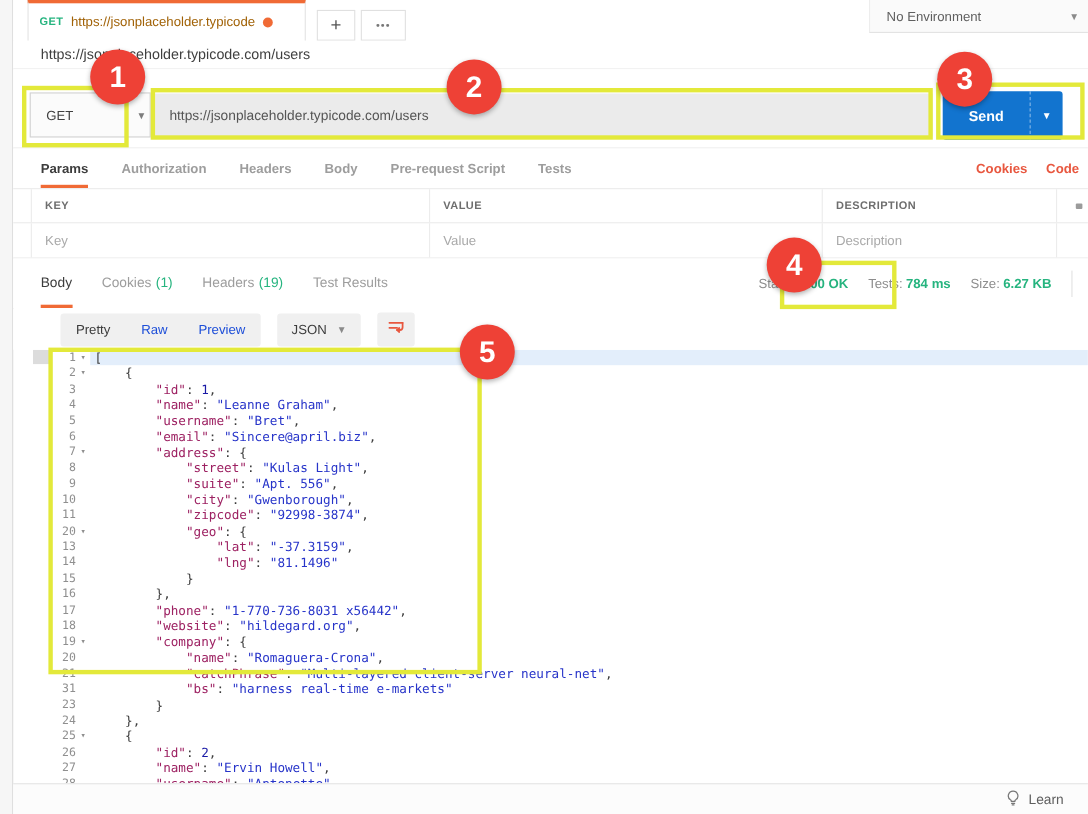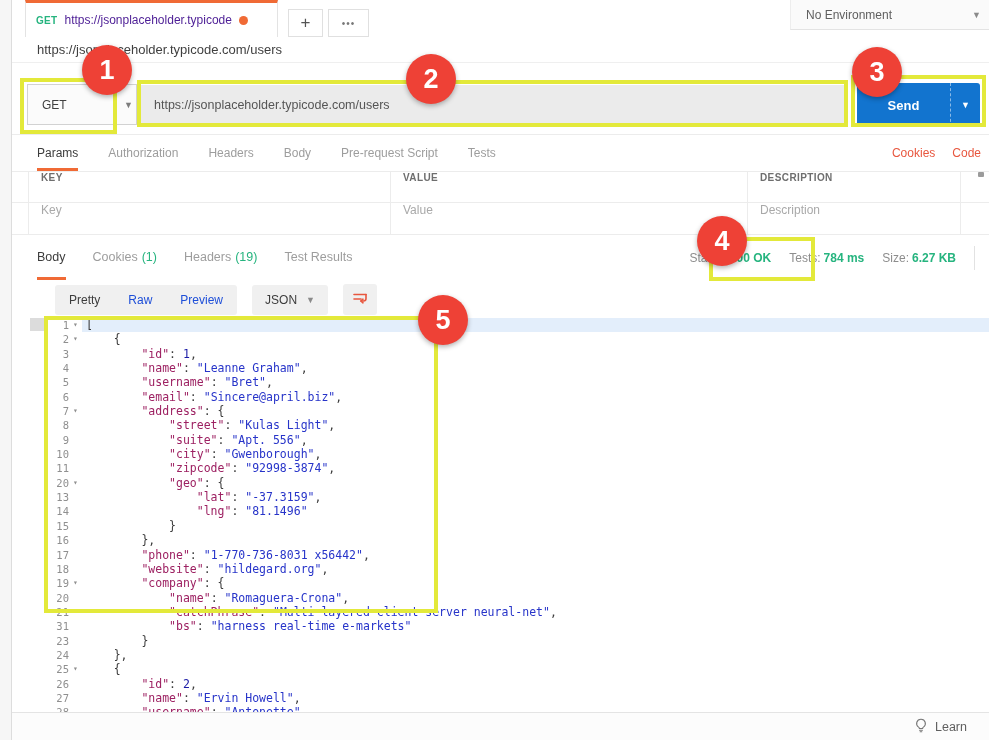--- a/index.html
+++ b/index.html
@@ -10,21 +10,21 @@
   
   .left-strip { position:absolute; left:0; top:0; width:12px; height:740px; background:#f6f6f6; border-right:1px solid #dddddd; }
   .main { position:absolute; left:12px; top:0; right:0; bottom:0; }
 
   
   .tabbar { position:absolute; left:0; right:0; top:0; height:37px; background:#fff; }
   .req-tab-chip { position:absolute; left:13px; top:0; width:253px; height:37px; background:#fff;
     border:1px solid #e3e3e3; border-top:3px solid #f06a35; border-bottom:none;
     display:flex; align-items:center; gap:7px; padding:0 10px; }
   .chip-method { color:#26b47f; font-size:10px; font-weight:bold; letter-spacing:.3px; flex:none; }
-  .chip-title { font-size:12px; color:#4c1d95; white-space:nowrap; overflow:hidden; }
+  .chip-title { font-size:12px; color:#a16207; white-space:nowrap; overflow:hidden; }
   .chip-dot { width:9px; height:9px; border-radius:50%; background:#f06a35; flex:none; }
   .tab-add { position:absolute; left:276px; top:9px; width:35px; height:28px; border:1px solid #e0e0e0;
     display:flex; align-items:center; justify-content:center; font-size:17px; color:#555; background:#fff; }
   .tab-more { position:absolute; left:316px; top:9px; width:41px; height:28px; border:1px solid #e0e0e0;
     display:flex; align-items:center; justify-content:center; font-size:10px; color:#777; letter-spacing:1px; background:#fff; }
   .env-box { position:absolute; right:0; top:0; width:199px; height:30px; background:#fafafa;
     border-left:1px solid #ededed; border-bottom:1px solid #e3e3e3;
     display:flex; align-items:center; justify-content:space-between; padding:0 8px 0 15px;
     font-size:12px; color:#5f5f5f; }
   .caret { font-size:9px; color:#8a8a8a; }
@@ -33,39 +33,39 @@
   .title-row { position:absolute; left:0; right:0; top:37px; height:26px; border-bottom:1px solid #efefef;
     display:flex; align-items:center; padding-left:25px; font-size:13px; color:#3f3f3f; background:#fff; }
 
   
   .url-row { position:absolute; left:0; right:0; top:63px; height:72px; border-bottom:1px solid #ececec; background:#fff; }
   .method-box { position:absolute; left:15px; top:21px; width:110px; height:41px; border:1px solid #d2d2d2;
     background:#fbfbfb; display:flex; align-items:center; padding-left:14px; font-size:12px; color:#3f3f3f; }
   .method-caret { position:absolute; left:112px; top:37px; font-size:9px; color:#7d7d7d; }
   .url-input { position:absolute; left:129px; top:22px; width:707px; height:39px; background:#ebebeb;
     display:flex; align-items:center; padding-left:13px; font-size:12.5px; color:#555; }
-  .send-btn { position:absolute; left:845px; top:20px; width:123px; height:44px; background:#1274cf;
+  .send-btn { position:absolute; left:845px; top:20px; width:109px; height:44px; background:#1274cf;
     border-radius:3px; color:#fff; display:flex; overflow:hidden; }
   .send-label { flex:1; display:flex; align-items:center; justify-content:center; font-weight:bold; font-size:13px; }
   .send-caret { width:30px; border-left:1px dashed rgba(255,255,255,.5); display:flex; align-items:center; justify-content:center; }
   .send-caret .caret { color:#fff; }
 
   
-  .req-tabs { position:absolute; left:0; right:0; top:135px; height:36px; display:flex; align-items:stretch; padding-left:25px; background:#fff; }
+  .req-tabs { position:absolute; left:0; right:0; top:135px; height:36px; display:flex; align-items:stretch; padding-left:25px; background:#fff;font-weight:bold; }
   .req-tab { font-size:12px; color:#9d9d9d; display:flex; align-items:center; margin-right:30px;
     border-bottom:3px solid transparent; padding-top:2px; }
   .req-tab.active { color:#3c3c3c; border-bottom-color:#f06a35; }
   .req-links { margin-left:auto; display:flex; align-items:center; gap:17px; padding-right:8px; }
   .req-link { color:#e8573f; font-size:12px; }
 
   
   .params-table { position:absolute; left:0; right:0; top:171px; background:#fff; }
   .p-row { display:grid; grid-template-columns:16px 362px 357px 213px 1fr; height:32px; border-bottom:1px solid #ececec; }
   .p-row.head { border-top:1px solid #ececec; }
-  .p-cell { border-left:1px solid #ececec; display:flex; padding-left:12px; overflow:hidden; }
+  .p-cell { border-left:1px solid #ececec; display:flex; align-items:center; padding-left:12px; overflow:hidden; }
   .p-cell:first-child { border-left:none; }
   .p-head-label { font-size:10px; font-weight:bold; color:#6e6e6e; letter-spacing:.4px; }
   .p-placeholder { font-size:12px; color:#a9a9a9; }
   .p-menu-dot { width:6px; height:5px; background:#9b9b9b; border-radius:1px; }
 
   
   .resp-header { position:absolute; left:0; right:0; top:235px; height:45px; display:flex; align-items:stretch; padding-left:25px; background:#fff; }
   .resp-tab { font-size:12.5px; color:#9d9d9d; display:flex; align-items:center; margin-right:27px;
     border-bottom:3px solid transparent; padding-top:2px; }
   .resp-tab.active { color:#3c3c3c; border-bottom-color:#f06a35; }

